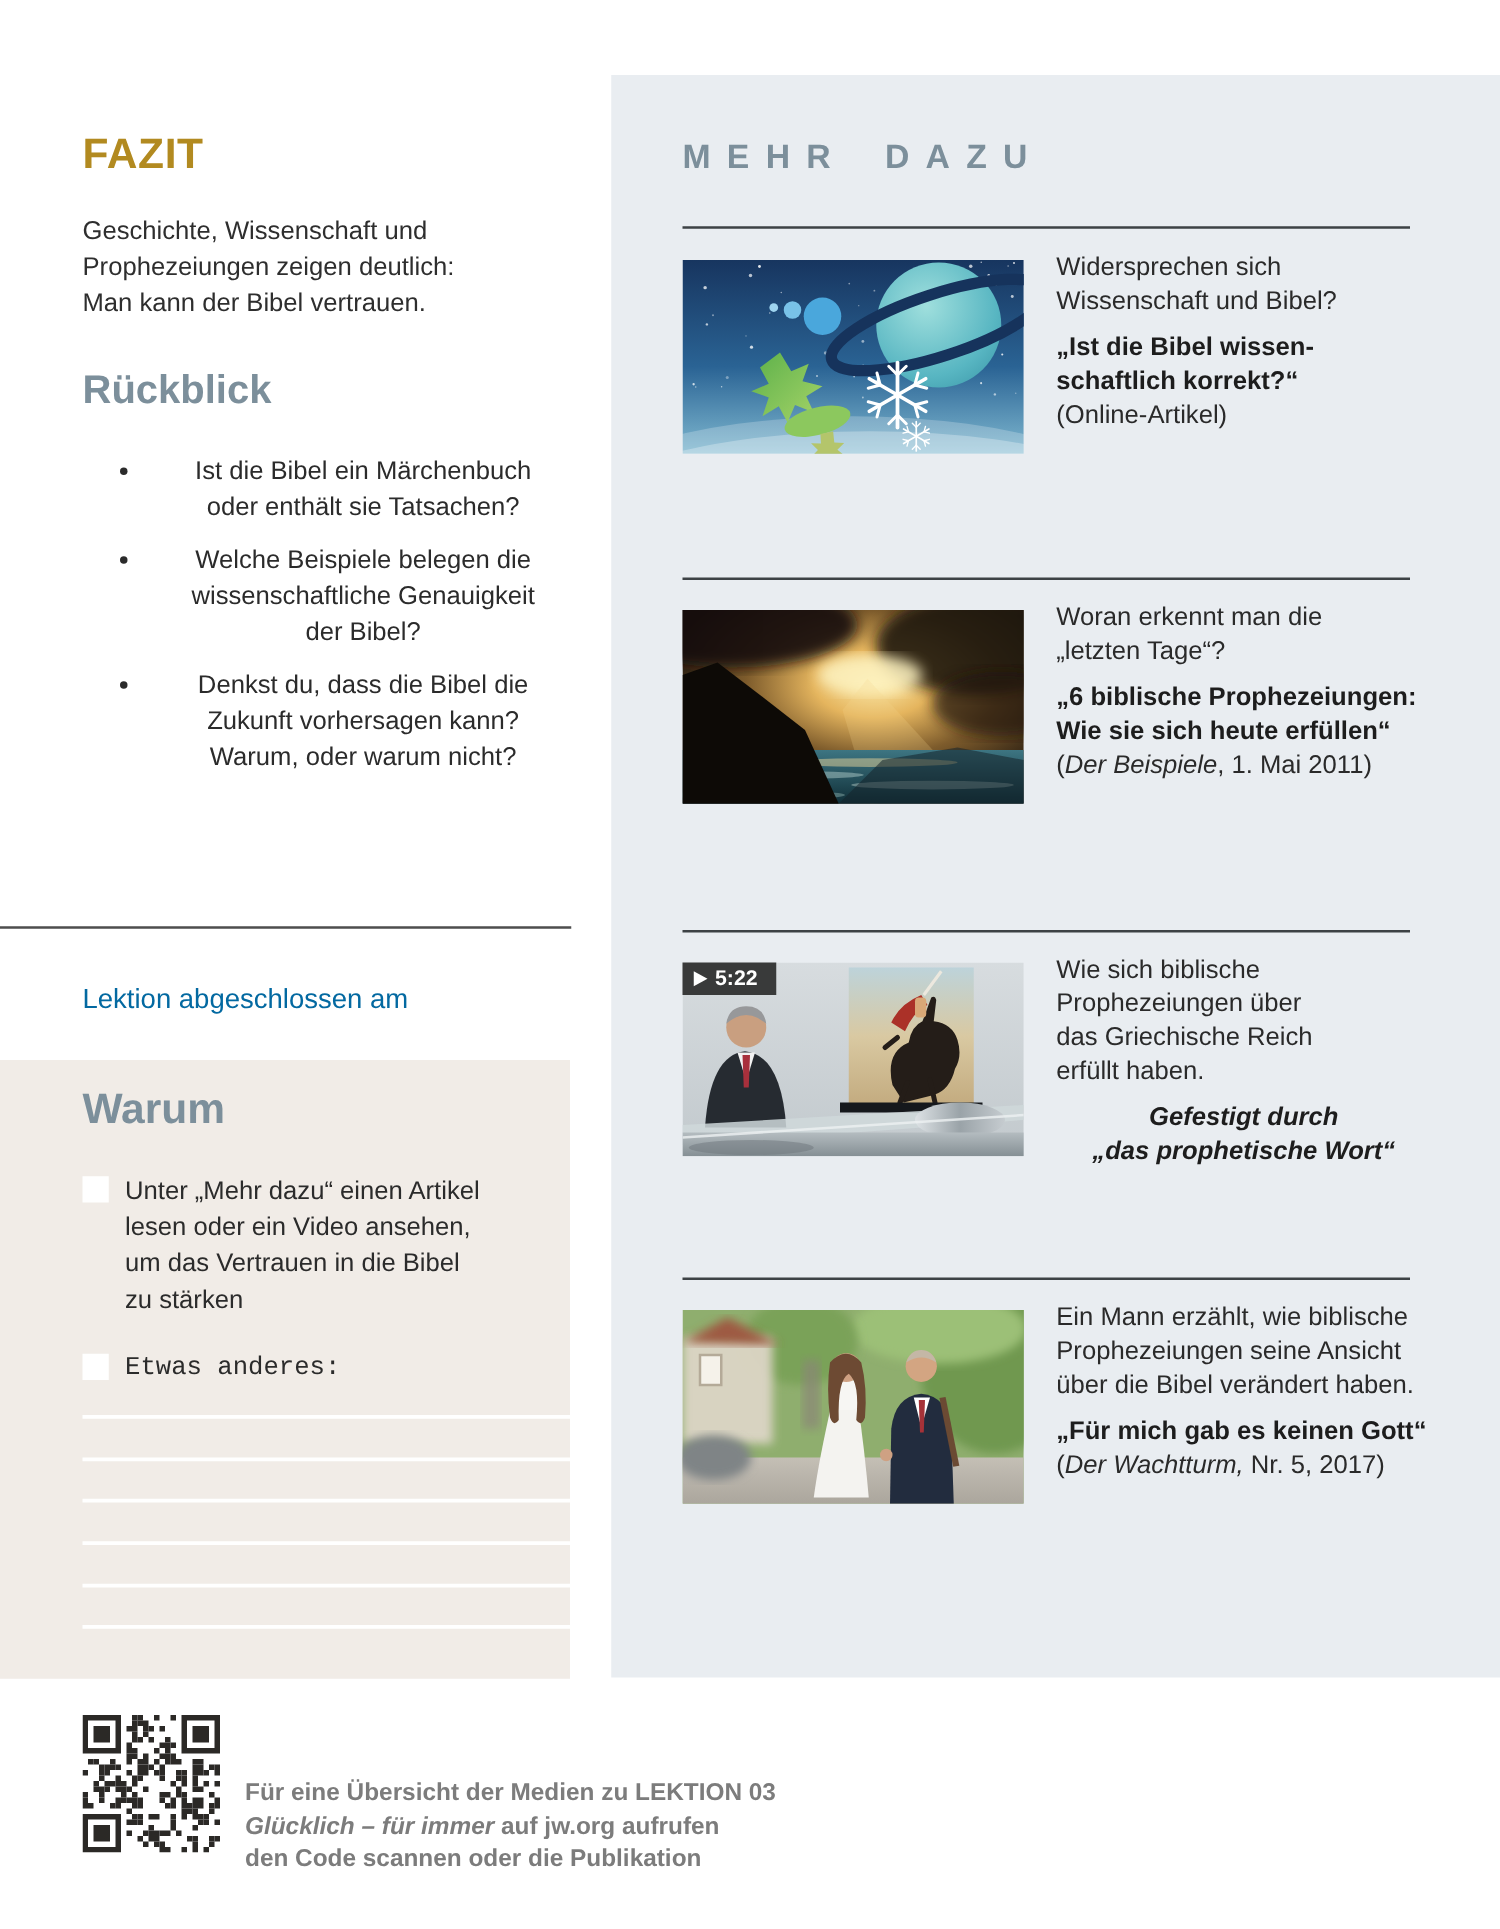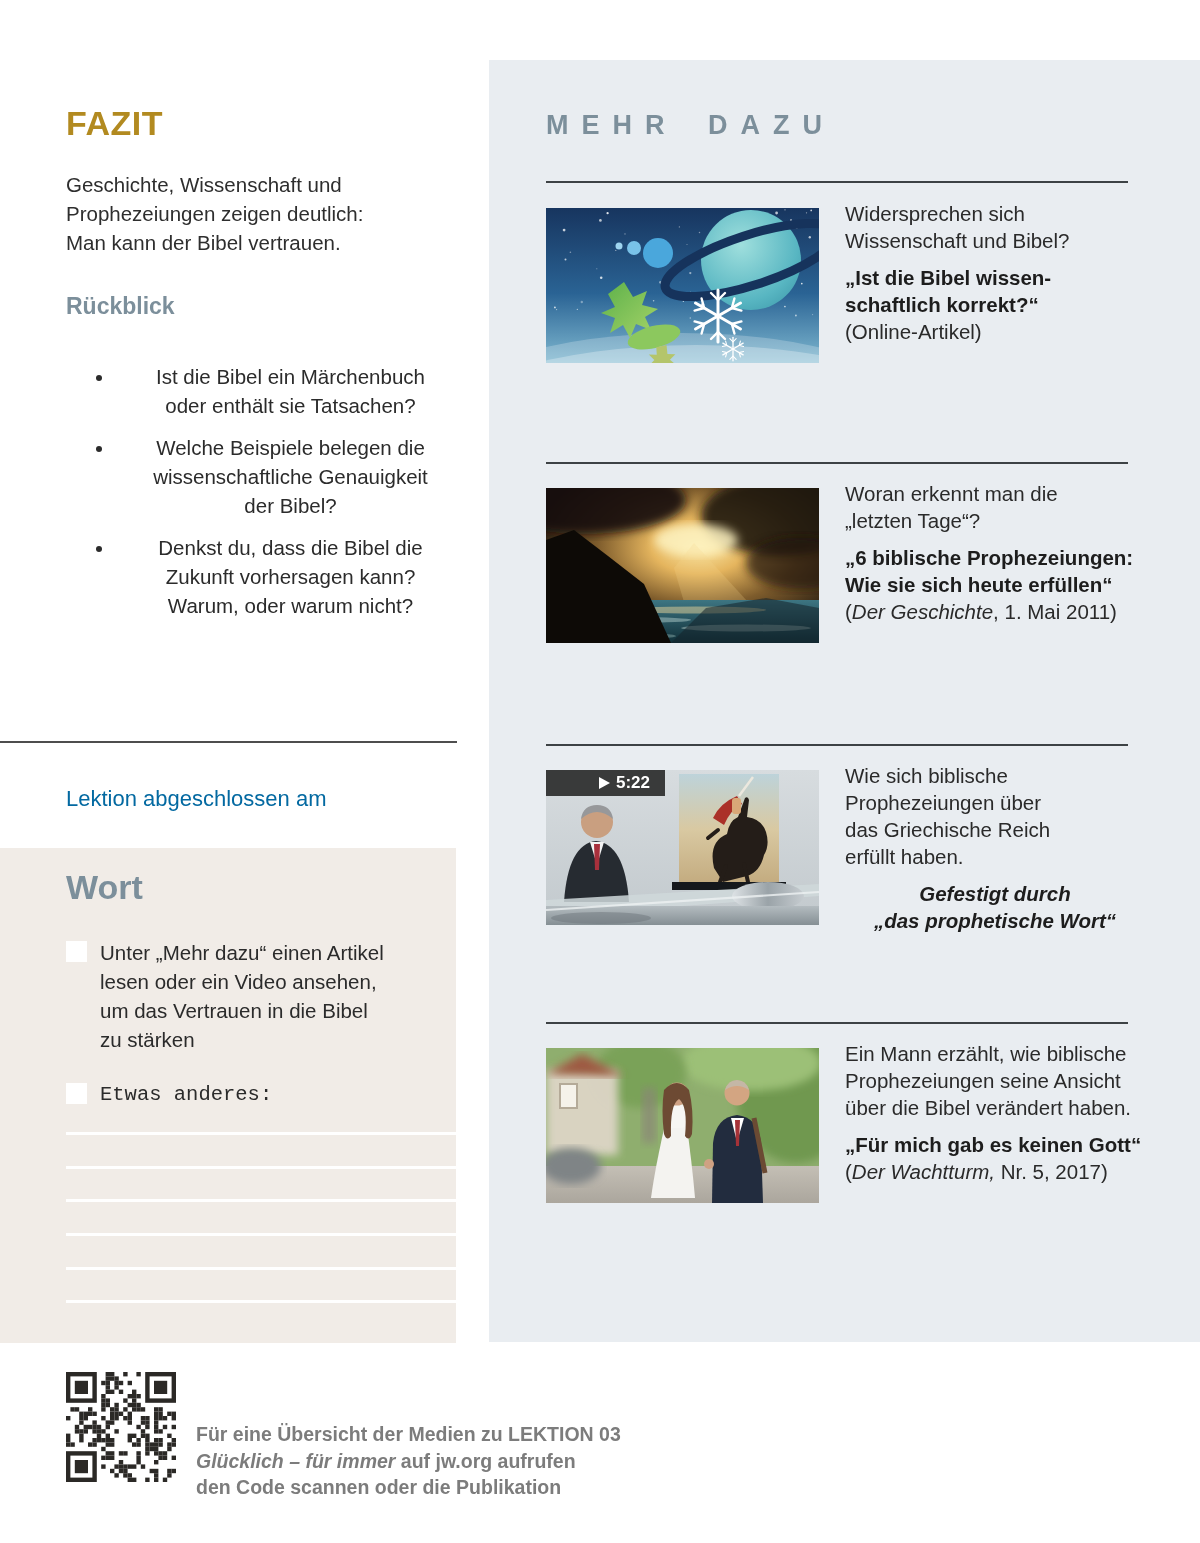--- a/index.html
+++ b/index.html
@@ -3,21 +3,21 @@
 <meta charset="utf-8">
 <style>
   html,body{margin:0;padding:0;background:#fff;}
   body{width:1200px;height:1543px;position:relative;font-family:"Liberation Sans",sans-serif;color:#2e2e2e;overflow:hidden;}
   .abs{position:absolute;}
   .prel{white-space:pre-line;}
 
   
   .fazit-title{left:66px;top:104px;font-size:34px;font-weight:800;color:#b28a20;letter-spacing:.5px;}
   .fazit-body{left:66px;top:170px;font-size:20.5px;line-height:29px;color:#2e2e2e;}
-  .rueckblick-title{left:66px;top:293px;font-size:23px;font-weight:700;color:#7c8f9b;}
+  .rueckblick-title{left:66px;top:293px;font-size:32px;font-weight:700;color:#7c8f9b;}
   .bullets{left:66px;top:362px;width:400px;}
   .bullets ul{margin:0;padding-left:49px;text-align:center;}
   .bullets li{font-size:20.5px;line-height:29px;margin-bottom:13px;white-space:pre-line;color:#2b2b2b;}
   .hr-left{left:0;top:741px;width:457px;height:2px;background:#4e4e4e;}
   .lektion-label{left:66px;top:786px;font-size:22px;color:#0369a1;}
 
   
   .ziel-box{left:0;top:848px;width:456px;height:495px;background:#f1ece7;}
   .ziel-title{left:66px;top:868px;font-size:34px;font-weight:700;color:#7c8f9b;}
   .ziel-row{display:flex;gap:13px;align-items:flex-start;}
@@ -31,21 +31,21 @@
   .panel{left:489px;top:60px;width:711px;height:1282px;background:#e9edf1;}
   .mehr-title{left:546px;top:110px;font-size:27px;font-weight:700;color:#7c8f9b;letter-spacing:13px;word-spacing:10px;}
   .sep{left:546px;width:582px;height:2px;background:#3d4245;}
   .thumb{left:546px;width:273px;height:155px;display:block;}
   .item-text{left:845px;width:300px;font-size:20.5px;line-height:27px;color:#2a2a2a;}
   .item-text p{margin:0;}
   .item-text .intro{margin-bottom:10px;}
   .item-text .bold{font-weight:700;color:#1d1d1d;}
   .item-text .boldital{font-weight:700;font-style:italic;color:#1d1d1d;text-align:center;}
   .item-text .meta{font-weight:400;}
-  .badge{position:absolute;left:0;top:0;width:75px;height:26px;background:rgba(35,35,35,.88);display:flex;align-items:center;color:#fff;font-size:17px;font-weight:700;padding-left:44px;}
+  .badge{position:absolute;left:0;top:0;width:75px;height:26px;background:rgba(35,35,35,.88);display:flex;align-items:center;color:#fff;font-size:17px;font-weight:700;}
   .badge .tri{width:0;height:0;border-left:11px solid #fff;border-top:6.5px solid transparent;border-bottom:6.5px solid transparent;margin:0 6px 0 9px;}
   .thumb-wrap{position:absolute;width:273px;height:155px;}
 
   
   .qr{left:66px;top:1372px;width:110px;height:110px;}
   .footer-text{left:196px;top:1421px;font-size:19.5px;line-height:26.5px;font-weight:700;color:#7c7c7c;}
   .footer-text i{font-style:italic;}
 </style>
 </head>
 <body>
@@ -68,21 +68,21 @@
     <li>Denkst du, dass die Bibel die
 Zukunft vorhersagen kann?
 Warum, oder warum nicht?</li>
   </ul>
 </div>
 
 <div class="abs hr-left"></div>
 <div class="abs lektion-label">Lektion abgeschlossen am</div>
 
 <div class="abs ziel-box"></div>
-<h2 class="abs ziel-title" style="margin:0">Wort</h2>
+<h2 class="abs ziel-title" style="margin:0">Warum</h2>
 
 <div class="abs ziel-row ziel-row1">
   <div class="checkbox"></div>
   <div class="ziel-label prel">Unter „Mehr dazu“ einen Artikel
 lesen oder ein Video ansehen,
 um das Vertrauen in die Bibel
 zu stärken</div>
 </div>
 <div class="abs ziel-row ziel-row2">
   <div class="checkbox"></div>
@@ -242,21 +242,21 @@
     <ellipse cx="60" cy="148" rx="70" ry="4" fill="#9fc3bd" opacity=".4"></ellipse>
     <polygon points="0,155 0,52 28,42 62,68 98,96 125,155" fill="#0d0a06"></polygon>
     <polygon points="125,155 160,120 220,110 273,120 273,155" fill="#142229" opacity=".55"></polygon>
   </svg>
 </div>
 <div class="abs item-text" style="top:480px">
   <p class="intro prel">Woran erkennt man die
 „letzten Tage“?</p>
   <p class="bold prel">„6 biblische Prophezeiungen:
 Wie sie sich heute erfüllen“</p>
-  <p class="meta"><span>(</span><i>Der Geschichte</i><span>, 1. Mai 2011)</span></p>
+  <p class="meta"><span>(</span><i>Der Beispiele</i><span>, 1. Mai 2011)</span></p>
 </div>
 
 <div class="thumb-wrap" style="left:546px;top:770px">
   <svg class="thumb" viewBox="0 0 273 155">
     <defs>
       <linearGradient id="wall3" x1="0" y1="0" x2="0" y2="1">
         <stop offset="0" stop-color="#d7dcdf"></stop>
           <stop offset="1" stop-color="#c2c9cd"></stop>
       </linearGradient>
       <linearGradient id="paint3" x1="0" y1="0" x2="0" y2="1">

